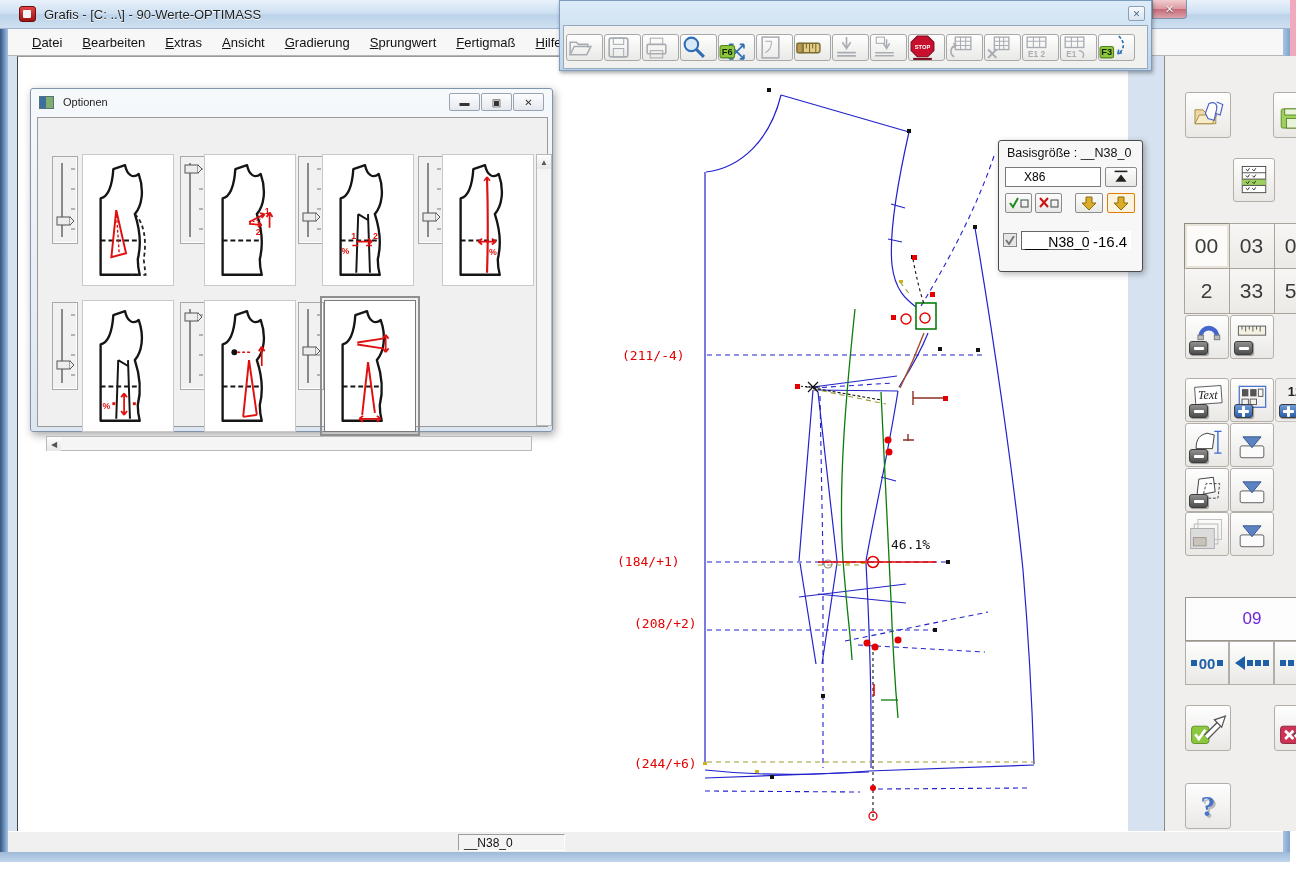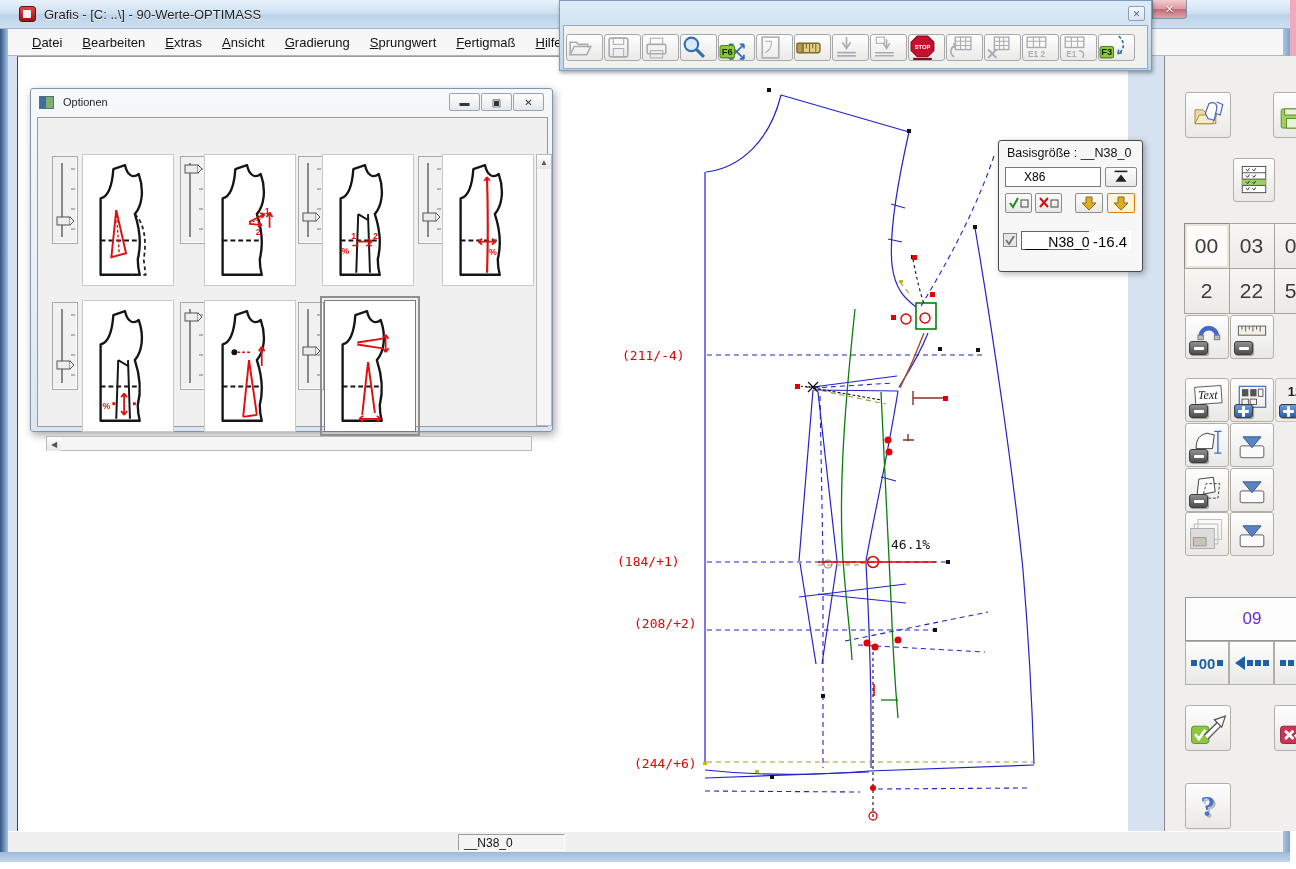--- a/index.html
+++ b/index.html
@@ -263,21 +263,21 @@
       <path d="M8 14 h26 M8 21 h26 M8 28 h26" stroke="#444" fill="none"></path>
       <path d="M12 10 l2 2 2 -3 M19 10 l2 2 2 -3 M12 17 l2 2 2 -3 M19 17 l2 2 2 -3 M12 24 l2 2 2 -3 M19 24 l2 2 2 -3 M12 31 l2 2 2 -3 M19 31 l2 2 2 -3" stroke="#222" fill="none"></path>
     </svg>
   </div>
 
   <div id="num-grid">
       <div class="num-btn active">00</div>
       <div class="num-btn">03</div>
       <div class="num-btn">05</div>
       <div class="num-btn">2</div>
-      <div class="num-btn">22</div>
+      <div class="num-btn">33</div>
       <div class="num-btn">50</div>
     </div>
 
   <div class="sb-btn" style="left:20px;top:259px;width:44px;height:44px">
     <svg width="40" height="40" viewBox="0 0 44 44">
       <path d="M15 22 C15 9 33 9 33 22" stroke="#4466cc" stroke-width="5" fill="none"></path>
       <rect x="12" y="20" width="6" height="5" fill="#bbb" stroke="#777"></rect>
       <rect x="30" y="20" width="6" height="5" fill="#bbb" stroke="#777"></rect>
     </svg>
     <span class="chip chip-minus">

